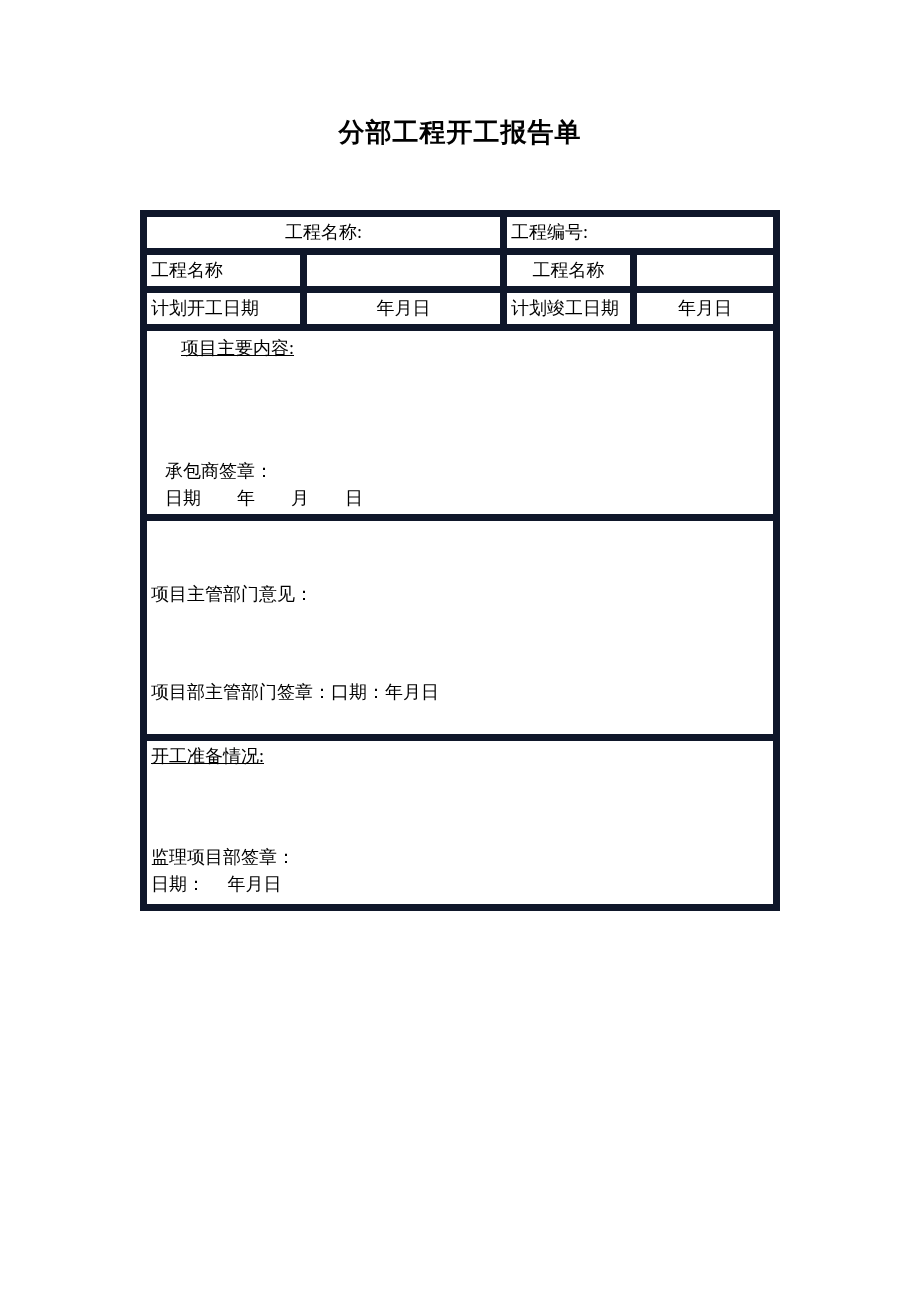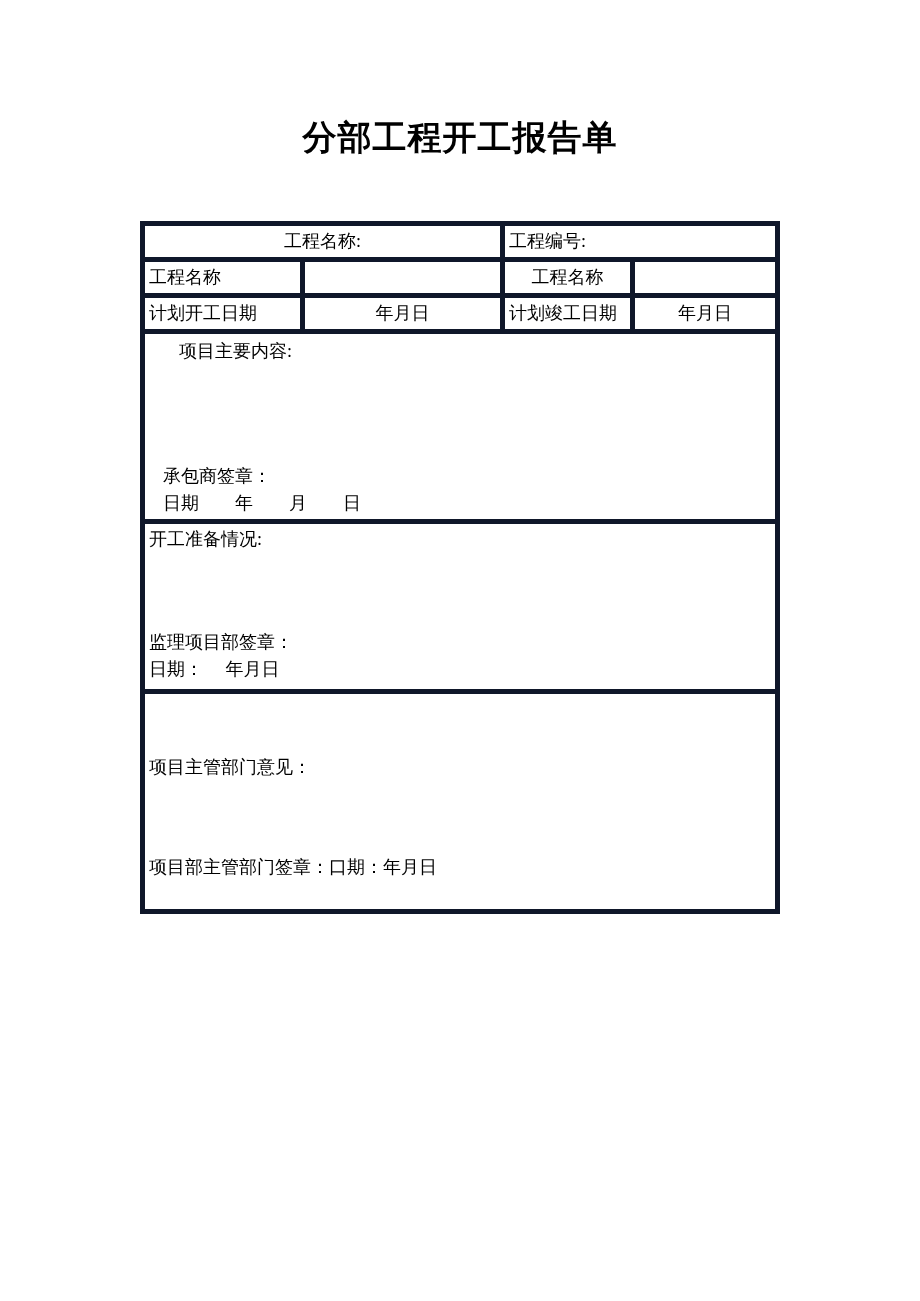--- a/index.html
+++ b/index.html
@@ -9,37 +9,37 @@
       background: #ffffff;
       font-family: "SimSun", "宋体", serif;
       color: #000;
       position: relative;
     }
     .page {
       padding: 115px 140px 0 140px;
     }
     .title {
       text-align: center;
-      font-size: 34px;
+      font-size: 26px;
       font-weight: bold;
       margin-bottom: 60px;
       letter-spacing: 1px;
     }
     .unit-label {
       font-size: 13px;
       margin-bottom: 2px;
       letter-spacing: 1px;
     }
     table {
       border-collapse: collapse;
       width: 100%;
       table-layout: fixed;
     }
     td {
-      border: 5px solid #0f172a;
+      border: 7px solid #0f172a;
       font-size: 18px;
       vertical-align: top;
       padding: 2px 4px;
       line-height: 1.5;
     }
     .row-head td {
       height: 30px;
     }
     .col1 { width: 160px; }
     .col2 { width: 200px; }
@@ -53,21 +53,21 @@
     }
     .main-content .hdr {
       padding-left: 30px;
     }
     .main-content .bottom {
       position: absolute;
       bottom: 2px;
       left: 4px;
       margin-left: 14px;
     }
-    .rel { position: relative; }
+    .rel { position: relative; text-decoration: underline; }
     .prep-cell {
       height: 170px;
     }
     .prep-cell .bottom {
       position: absolute;
       bottom: 6px;
       left: 4px;
     }
     .dept-cell {
       height: 220px;
@@ -122,31 +122,31 @@
       <td colspan="4" class="main-content rel">
         <div class="hdr">项目主要内容:</div>
         <div class="bottom">
           <div>承包商签章：</div>
           <div>日期  年  月  日</div>
         </div>
       </td>
     </tr>
 
     <tr>
+      <td colspan="4" class="dept-cell rel">
+        <div class="mid">项目主管部门意见：</div>
+        <div class="bottom">项目部主管部门签章：口期：年月日</div>
+      </td>
+    </tr>
+
+    <tr>
       <td colspan="4" class="prep-cell rel">
         <div>开工准备情况:</div>
         <div class="bottom">
           <div>监理项目部签章：</div>
           <div>日期：  年月日</div>
         </div>
       </td>
     </tr>
 
-    <tr>
-      <td colspan="4" class="dept-cell rel">
-        <div class="mid">项目主管部门意见：</div>
-        <div class="bottom">项目部主管部门签章：口期：年月日</div>
-      </td>
-    </tr>
-
   </tbody>
     </table>
 </div>
 
 </body></html>

